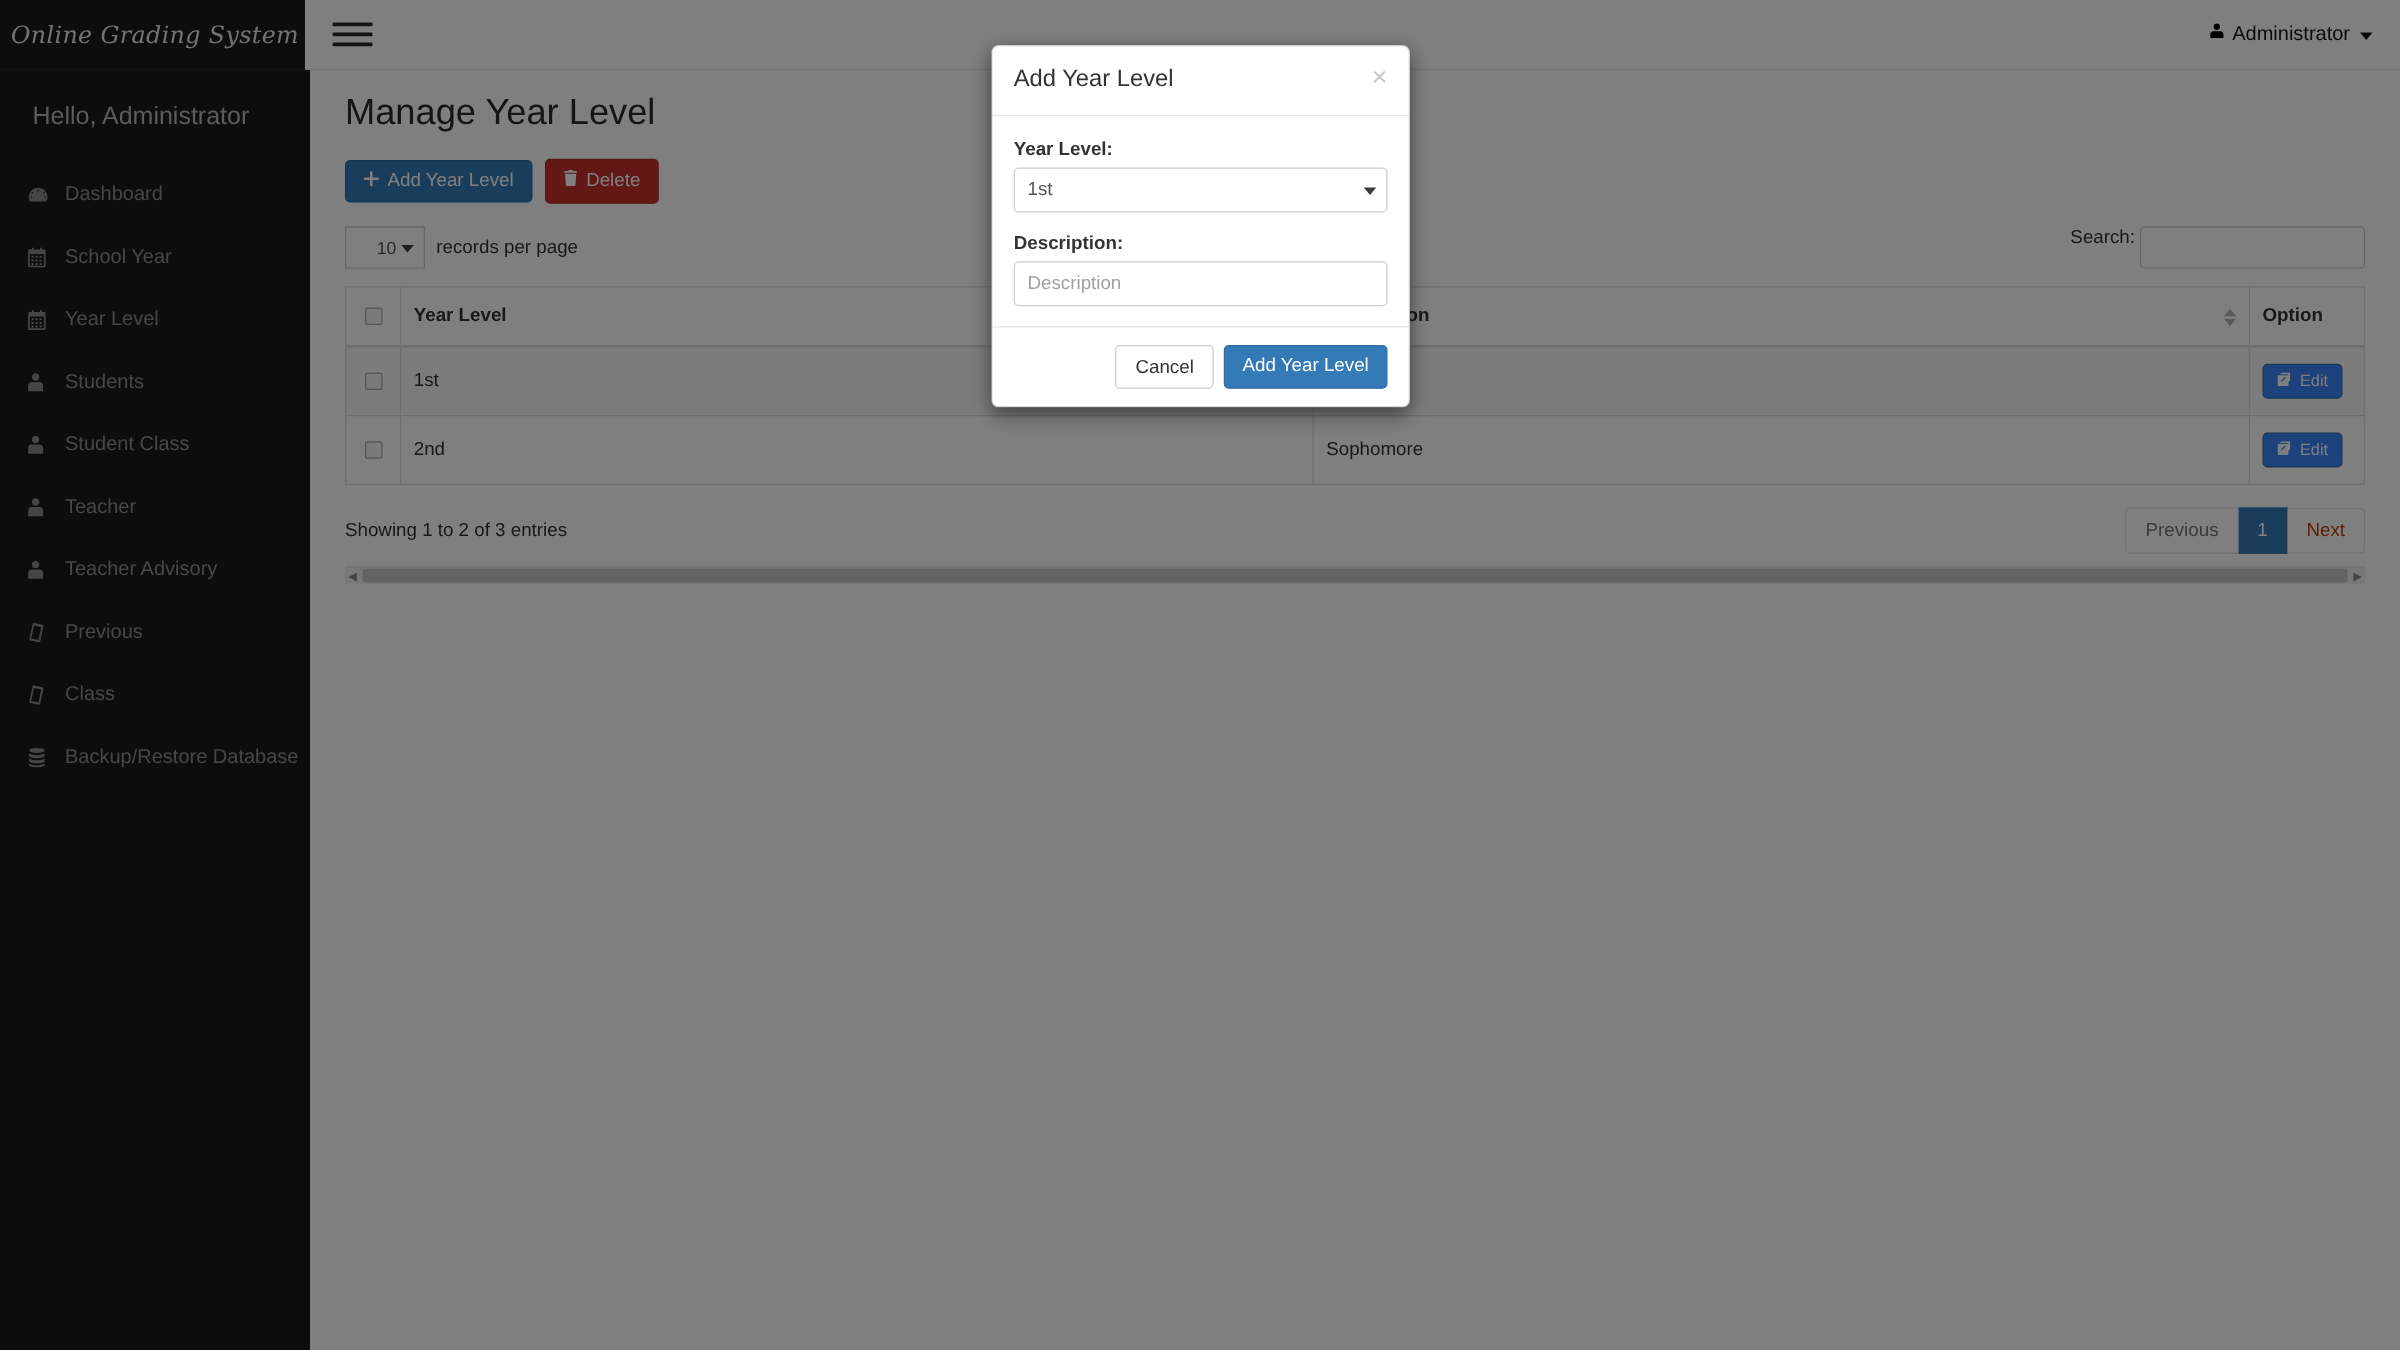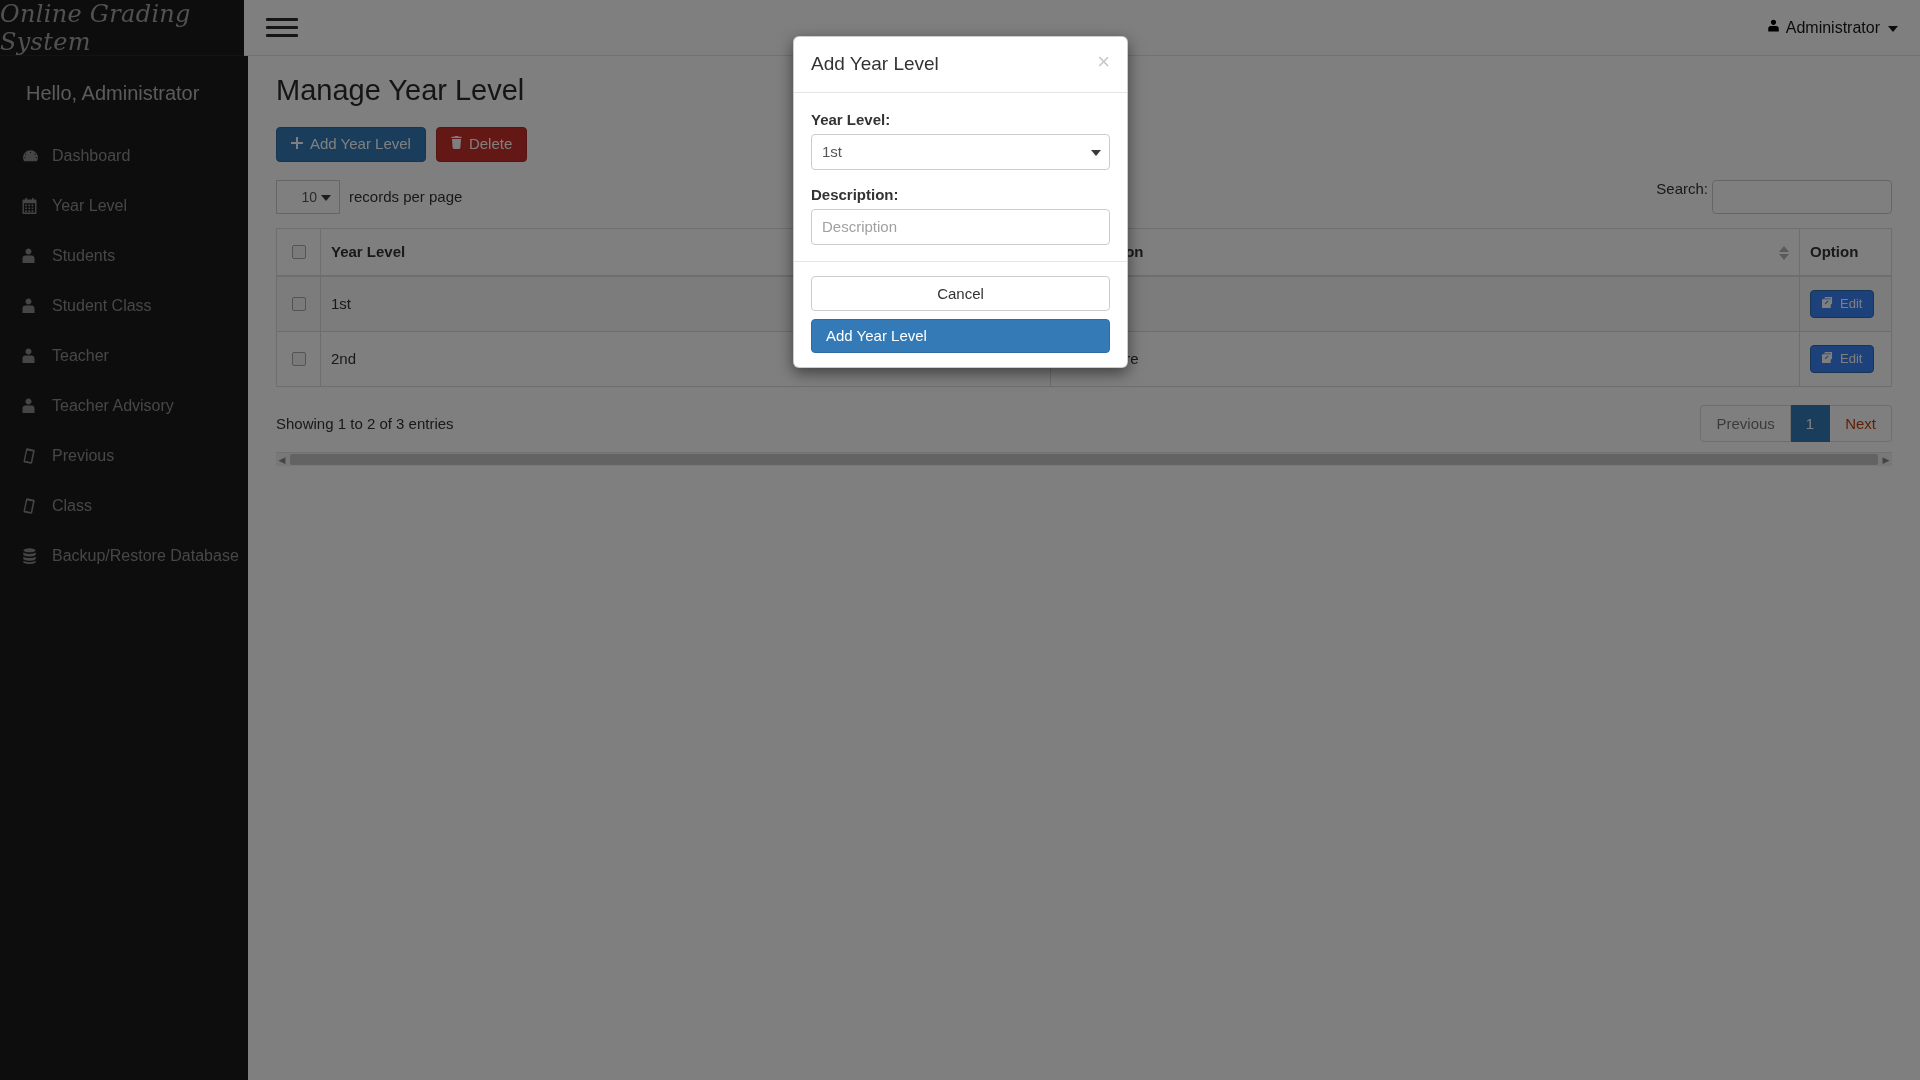--- a/index.html
+++ b/index.html
@@ -18,22 +18,22 @@
   .sidebar {
     position: absolute; left: 0; top: 0;
     width: 248px; height: 1080px;
     background: #1b1b1b;
   }
   .brand {
     height: 56px;
     display: flex; align-items: center; justify-content: center;
     font-family: "DejaVu Serif", serif;
     font-style: italic;
-    font-size: 24px;
-    color: #a3a3a3;
+    font-size: 19px;
+    color: #e5e5e5;
     letter-spacing: .3px;
     border-bottom: 1px solid #262626;
   }
   .hello {
     padding: 26px 0 24px 26px;
     font-size: 20px;
     color: #b7b7b7;
     font-weight: 400;
   }
   .nav { padding-top: 2px; }
@@ -260,21 +260,21 @@
   .form-control::placeholder { color: #a0a0a0; }
   .form-select {
     -webkit-appearance: none; appearance: none;
     padding-right: 28px;
   }
   .form-group { margin-bottom: 16px; }
   .form-group:last-child { margin-bottom: 0; }
   .modal-footer {
     padding: 14px 17px;
     border-top: 1px solid #e5e5e5;
-    display: flex; justify-content: flex-end; gap: 8px; flex-direction: column;
+    display: flex; justify-content: flex-end; gap: 8px;
   }
 </style>
 </head>
 <body>
 
 <div id="page-root">
 
   <aside class="sidebar">
     <div class="brand">Online Grading System</div>
     <div class="hello">Hello, Administrator</div>
@@ -283,20 +283,28 @@
 
       <a class="nav-item">
         <span class="nav-ico">
           <svg width="17" height="17" viewBox="0 0 16 16">
               <path d="M8 2C4.1 2 1 5.1 1 9c0 1.3.3 2.5 1 3.5h12c.7-1 1-2.2 1-3.5 0-3.9-3.1-7-7-7zm0 1.6c.3 0 .6.3.6.6s-.3.6-.6.6-.6-.3-.6-.6.3-.6.6-.6zM3.6 5.2c.3 0 .6.3.6.6s-.3.6-.6.6-.6-.3-.6-.6.3-.6.6-.6zm8.8 0c.3 0 .6.3.6.6s-.3.6-.6.6-.6-.3-.6-.6.3-.6.6-.6zM2.7 8.4c.3 0 .6.3.6.6s-.3.6-.6.6-.6-.3-.6-.6.3-.6.6-.6zm10.6 0c.3 0 .6.3.6.6s-.3.6-.6.6-.6-.3-.6-.6.3-.6.6-.6zm-2-2.3l-3 3.1c-.5-.1-1 .3-1.1.8-.1.5.3 1 .8 1.1.5.1 1-.3 1.1-.8 0-.2 0-.4-.1-.5l3-3.2-.7-.5z"></path>
             </svg>
         </span>
         <span>Dashboard</span>
       </a>
 
+      <a class="nav-item">
+        <span class="nav-ico">
+          <svg width="15" height="16" viewBox="0 0 14 16">
+              <path d="M3 0v1.5H1.2C.5 1.5 0 2 0 2.7V15c0 .6.5 1 1.2 1h11.6c.7 0 1.2-.4 1.2-1V2.7c0-.7-.5-1.2-1.2-1.2H11V0H9.5v1.5h-5V0H3zm-1.6 5.2h11.2V14.5H1.4V5.2zm1.3 1.4v1.6h1.7V6.6H2.7zm3.2 0v1.6h1.7V6.6H5.9zm3.2 0v1.6h1.7V6.6H9.1zM2.7 9.5v1.6h1.7V9.5H2.7zm3.2 0v1.6h1.7V9.5H5.9zm3.2 0v1.6h1.7V9.5H9.1zM2.7 12.3v1.6h1.7v-1.6H2.7zm3.2 0v1.6h1.7v-1.6H5.9zm3.2 0v1.6h1.7v-1.6H9.1z"></path>
+            </svg>
+        </span>
+        <span>School Year</span>
+      </a>
 
       <a class="nav-item">
         <span class="nav-ico">
           <svg width="15" height="16" viewBox="0 0 14 16">
               <path d="M3 0v1.5H1.2C.5 1.5 0 2 0 2.7V15c0 .6.5 1 1.2 1h11.6c.7 0 1.2-.4 1.2-1V2.7c0-.7-.5-1.2-1.2-1.2H11V0H9.5v1.5h-5V0H3zm-1.6 5.2h11.2V14.5H1.4V5.2zm1.3 1.4v1.6h1.7V6.6H2.7zm3.2 0v1.6h1.7V6.6H5.9zm3.2 0v1.6h1.7V6.6H9.1zM2.7 9.5v1.6h1.7V9.5H2.7zm3.2 0v1.6h1.7V9.5H5.9zm3.2 0v1.6h1.7V9.5H9.1zM2.7 12.3v1.6h1.7v-1.6H2.7zm3.2 0v1.6h1.7v-1.6H5.9zm3.2 0v1.6h1.7v-1.6H9.1z"></path>
             </svg>
         </span>
         <span>Year Level</span>
       </a>
 

